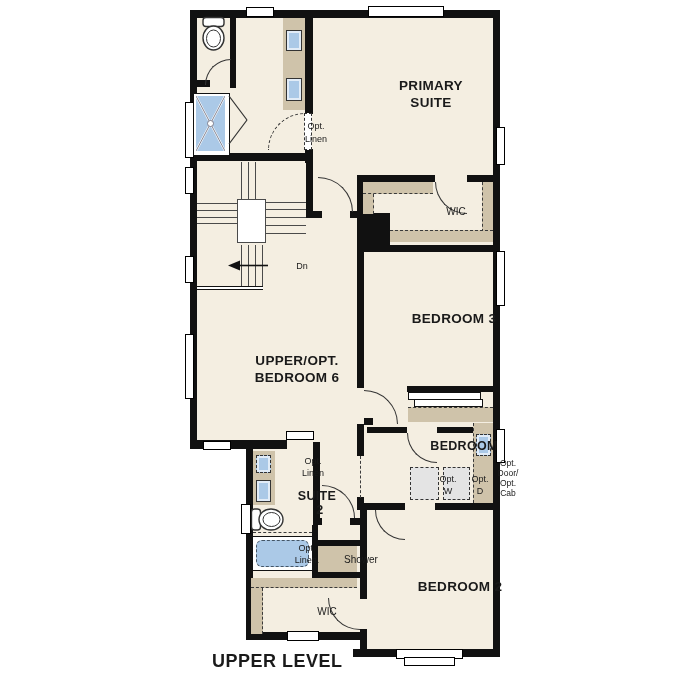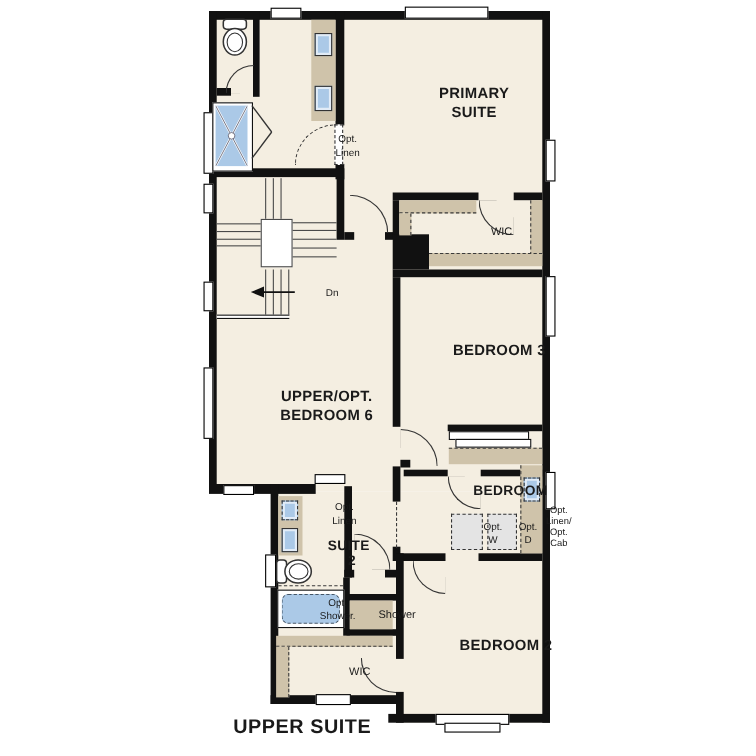--- a/index.html
+++ b/index.html
@@ -222,26 +222,26 @@
     <div class="lbl" style="left:440px;top:446px;font-size:12.5px;">BEDROOM</div>
     <div class="lbl md" style="left:337px;top:559px;">Shower</div>
     <div class="lbl md" style="left:303px;top:611px;">WIC</div>
     <div class="lbl" style="left:436px;top:586px;font-size:13.5px;">BEDROOM 2</div>
 
     <div class="lbl sm" style="left:292px;top:126px;">Opt.</div>
     <div class="lbl sm" style="left:292px;top:139px;">Linen</div>
     <div class="lbl sm" style="left:289px;top:461px;">Opt.</div>
     <div class="lbl sm" style="left:289px;top:473px;">Linen</div>
     <div class="lbl sm" style="left:283px;top:548px;">Opt.</div>
-    <div class="lbl sm" style="left:283px;top:560px;">Shower.</div>
+    <div class="lbl sm" style="left:283px;top:560px;">Linen.</div>
     <div class="lbl sm" style="left:424px;top:479px;">Opt.</div>
     <div class="lbl sm" style="left:424px;top:491px;">W</div>
     <div class="lbl sm" style="left:456px;top:479px;">Opt.</div>
     <div class="lbl sm" style="left:456px;top:491px;">D</div>
     <div class="lbl xs" style="left:484px;top:463px;">Opt.</div>
-    <div class="lbl xs" style="left:484px;top:473px;">Linen/</div>
+    <div class="lbl xs" style="left:484px;top:473px;">Door/</div>
     <div class="lbl xs" style="left:484px;top:483px;">Opt.</div>
     <div class="lbl xs" style="left:484px;top:493px;">Cab</div>
     <div class="lbl sm" style="left:278px;top:266px;">Dn</div>
-    <div class="lbl" style="left:188px;top:661px;transform:translate(0,-50%);font-size:18px;letter-spacing:.5px;">UPPER SUITE</div>
+    <div class="lbl" style="left:188px;top:661px;transform:translate(0,-50%);font-size:18px;letter-spacing:.5px;">UPPER LEVEL</div>
   </div>
 
 </div>
 
 </body></html>

